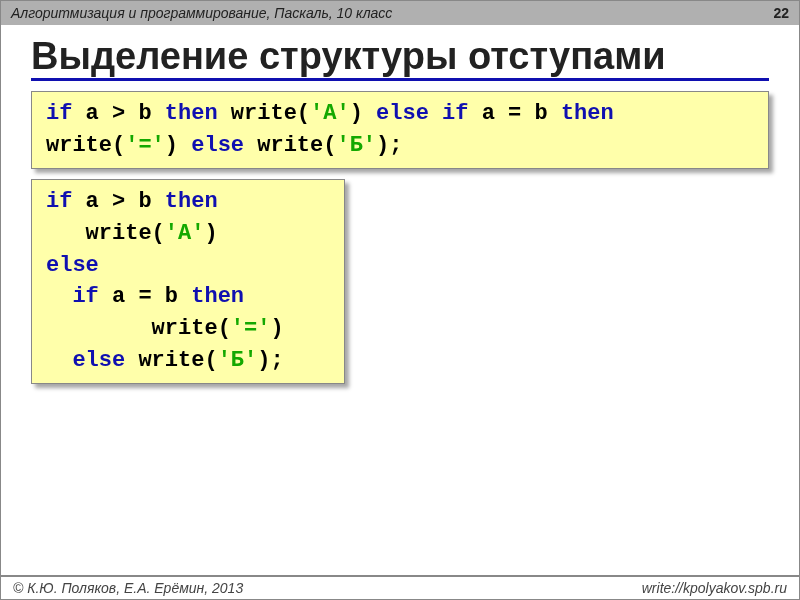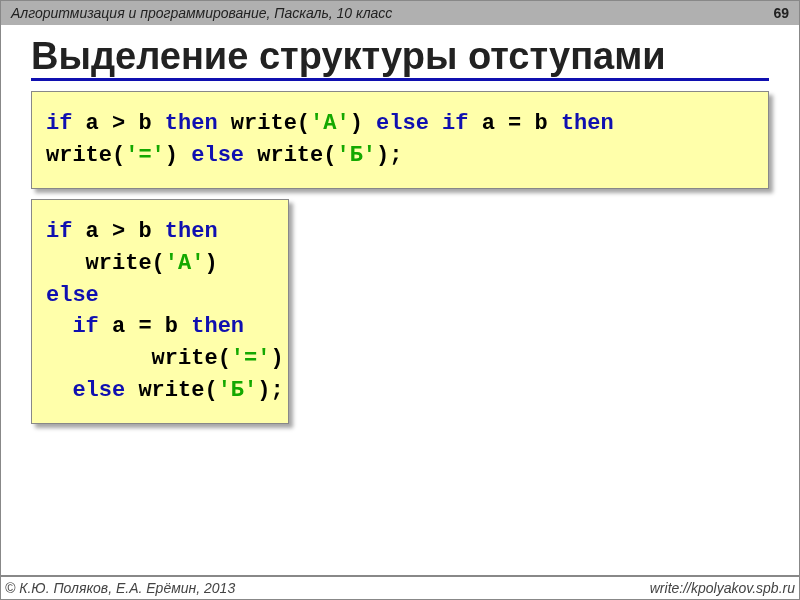--- a/index.html
+++ b/index.html
@@ -24,54 +24,54 @@
     color: #222;
     margin: 10px 30px 6px 30px;
     border-bottom: 3px solid #1010b0;
     padding-bottom: 0px;
   }
   .codebox {
     background: #ffffaa;
     border: 1px solid #888;
     box-shadow: 4px 4px 4px rgba(0,0,0,0.35);
     margin: 10px 30px;
-    padding: 16px 14px;
+    padding: 6px 14px;
     font-family: "Courier New", monospace;
     font-weight: bold;
     font-size: 22px;
     line-height: 1.45;
     white-space: pre;
     color: #000;
   }
-  .codebox.narrow { width: 258px; margin-top: 8px; }
+  .codebox.narrow { width: 314px; margin-top: 8px; }
   .kw  { color: #1010b0; }   
   .fn  { color: #000; }      
   .lit { color: #14a800; }   
   .footer {
     position: absolute;
     bottom: 0; left: 0; right: 0;
     height: 24px;
     border-top: 2px solid #888;
     display: flex;
     align-items: center;
     justify-content: space-between;
-    padding: 0 4px;
+    padding: 0 12px;
     font-style: italic;
     font-size: 14px;
     color: #444;
   }
 </style>
 </head>
 <body>
 
 <div class="slide">
 
   <div class="header">
     <span>Алгоритмизация и программирование, Паскаль, 10 класс</span>
-    <span class="pagenum">69</span>
+    <span class="pagenum">22</span>
   </div>
 
   <div class="title">Выделение структуры отступами</div>
 
   <div class="codebox" id="code1"><span class="kw">if</span><span class="fn"> a &gt; b </span><span class="kw">then</span><span class="fn"> write(</span><span class="lit">'A'</span><span class="fn">) </span><span class="kw">else</span><span class="fn"> </span><span class="kw">if</span><span class="fn"> a = b </span><span class="kw">then</span><span class="fn">
 write(</span><span class="lit">'='</span><span class="fn">) </span><span class="kw">else</span><span class="fn"> write(</span><span class="lit">'Б'</span><span class="fn">);</span></div>
 
   <div class="codebox narrow" id="code2"><span class="kw">if</span><span class="fn"> a &gt; b </span><span class="kw">then</span><span class="fn">
    write(</span><span class="lit">'A'</span><span class="fn">)</span><span class="fn">
 </span><span class="kw">else</span><span class="fn">

